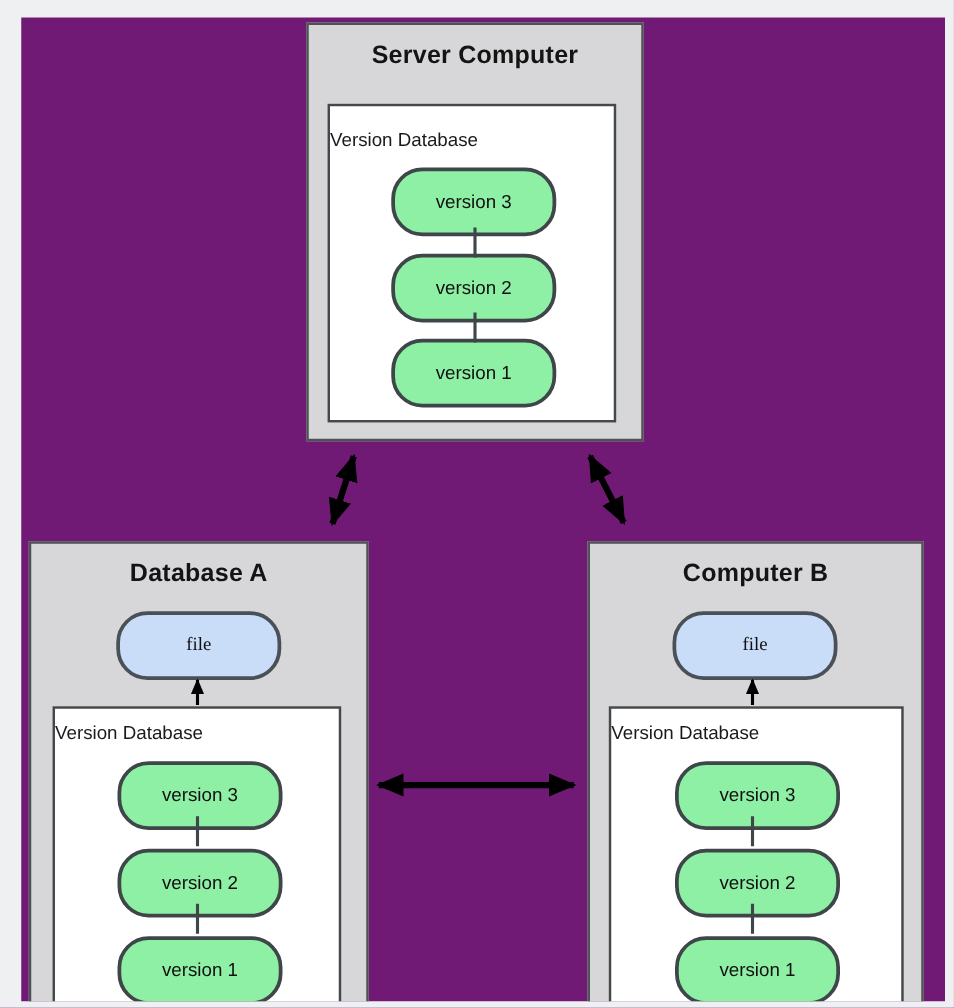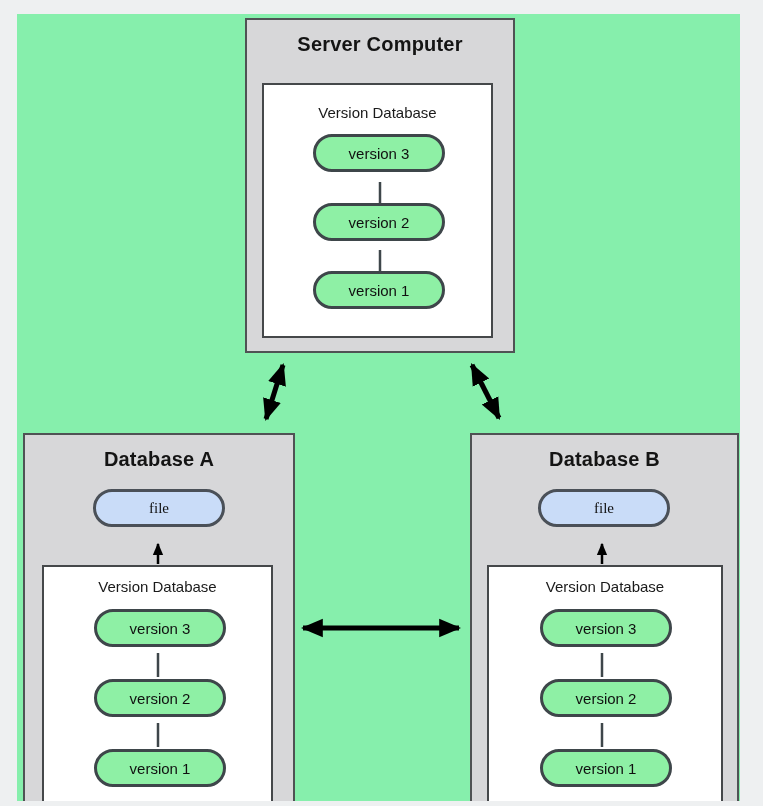--- a/index.html
+++ b/index.html
@@ -10,22 +10,23 @@
   }
   .stage{
     position:relative;
     width:763px;height:806px;
     background:#eef0f1;
     overflow:hidden;
   }
   .content{
     position:absolute;left:17px;top:14px;
     width:723px;height:787px;
-    background:#86efac;
+    background:#701a75;
     overflow:hidden;
+    padding-left:16px;
   }
   .machine{
     position:absolute;
     background:#d7d7d9;
     border:2px solid #4f5254;
     box-sizing:border-box;
   }
   .machine-title{
     position:absolute;top:13px;left:0;width:100%;
     text-align:center;
@@ -33,27 +34,27 @@
     letter-spacing:0.2px;
   }
   .db-box{
     position:absolute;
     background:#ffffff;
     border:2px solid #45484a;
     box-sizing:border-box;
   }
   .db-label{
     position:absolute;left:0;width:100%;
-    text-align:center;
+    text-align:left;
     font-size:15px;color:#1a1a1a;
   }
   .pill{
     position:absolute;
     box-sizing:border-box;
-    width:132px;height:38px;
+    width:132px;height:55px;
     border:3.5px solid #3e464a;
     border-radius:25px;
     display:flex;align-items:center;justify-content:center;
     font-size:15px;color:#101010;
   }
   .pill.green{background:#8ef0a5;}
   .pill.blue{background:#c9dcf8;border-color:#4a5058;font-family:Liberation Serif, serif;}
   svg.overlay{
     position:absolute;left:0;top:0;
     z-index:10;pointer-events:none;
@@ -80,21 +81,21 @@
       <div class="pill blue" style="left:68px;top:54px;">file</div>
       <div class="db-box" style="left:17px;top:130px;width:231px;height:262px;">
         <div class="db-label" style="top:11px;">Version Database</div>
         <div class="pill green" style="left:50px;top:42px;">version 3</div>
         <div class="pill green" style="left:50px;top:112px;">version 2</div>
         <div class="pill green" style="left:50px;top:182px;">version 1</div>
       </div>
     </div>
 
     <div class="machine" style="left:453px;top:419px;width:269px;height:390px;">
-      <div class="machine-title">Database B</div>
+      <div class="machine-title">Computer B</div>
       <div class="pill blue" style="left:66px;top:54px;">file</div>
       <div class="db-box" style="left:15px;top:130px;width:236px;height:262px;">
         <div class="db-label" style="top:11px;">Version Database</div>
         <div class="pill green" style="left:51px;top:42px;">version 3</div>
         <div class="pill green" style="left:51px;top:112px;">version 2</div>
         <div class="pill green" style="left:51px;top:182px;">version 1</div>
       </div>
     </div>
 
     <svg class="overlay" width="723" height="787" viewBox="0 0 723 787">

